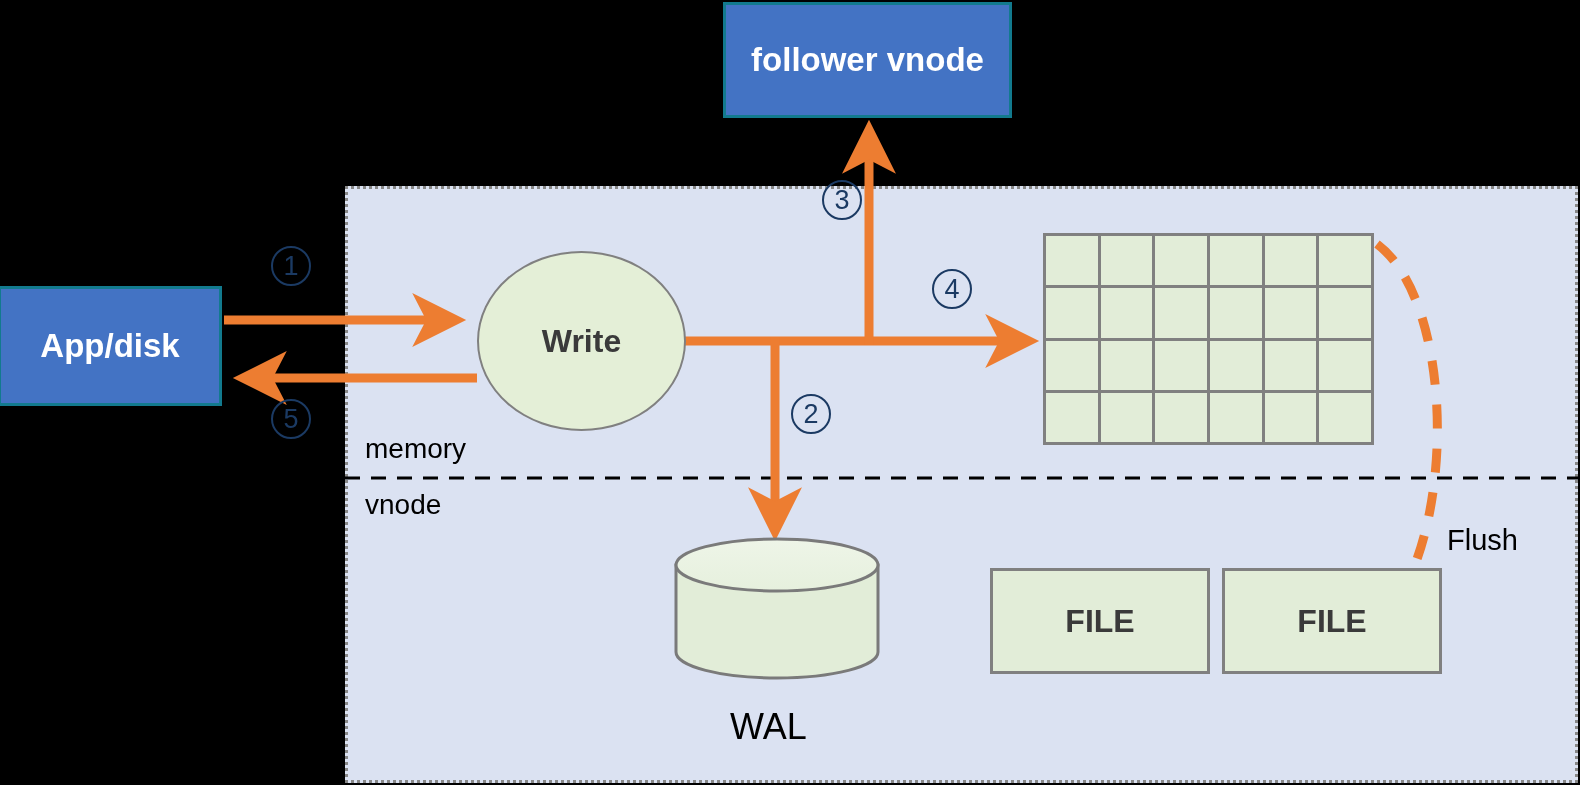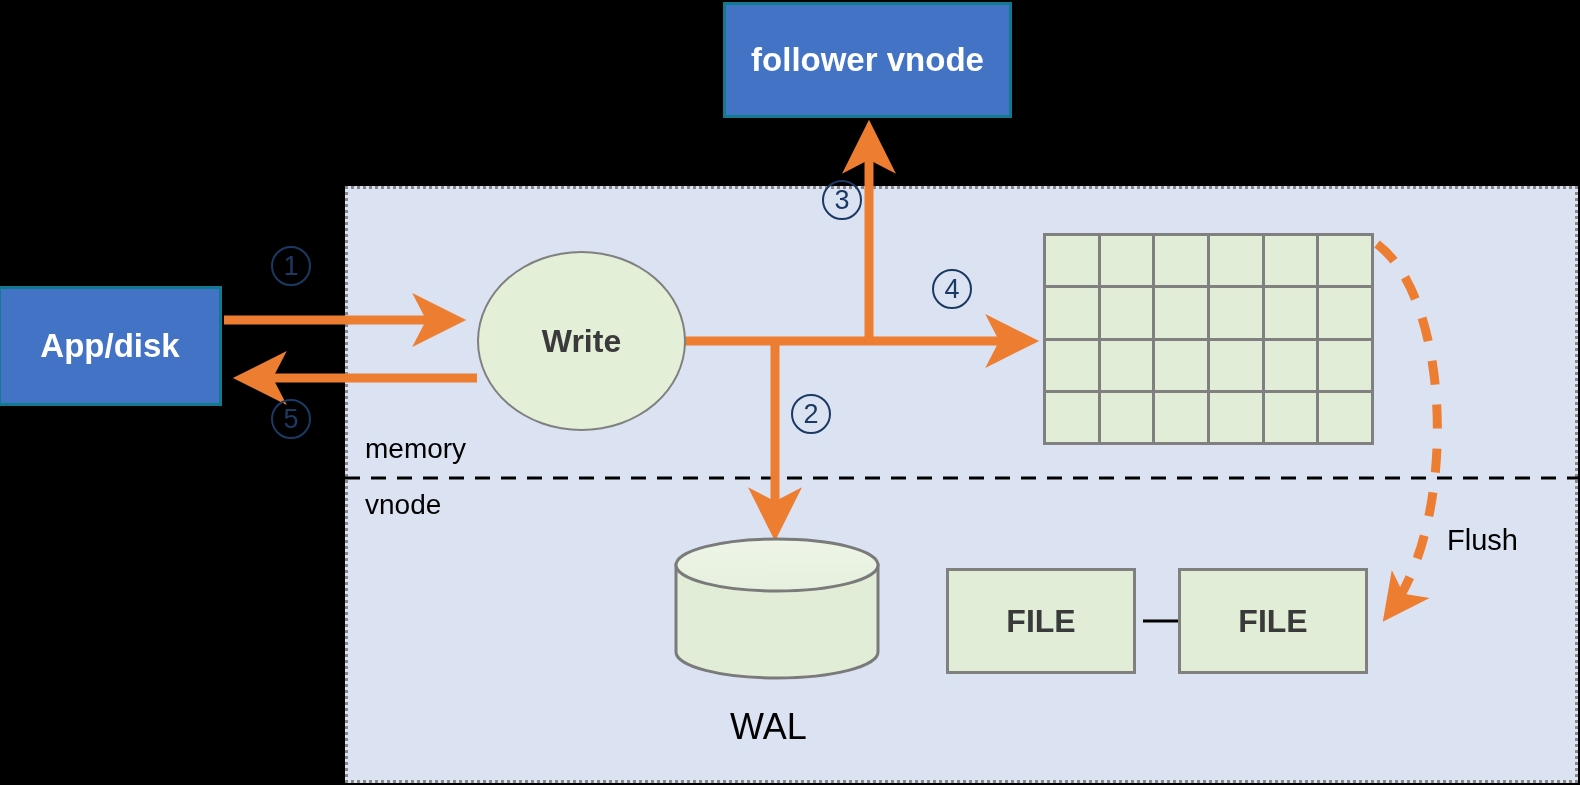--- a/index.html
+++ b/index.html
@@ -95,31 +95,32 @@
     box-sizing: border-box;
     gap: 3px;
   }
   #memtable-grid .cell {
     background: #e2edd8;
   }
   
   .file-box {
     position: absolute;
     top: 568px;
-    width: 190px;
+    width: 220px;
     height: 106px;
     background: #e2edd8;
     border: 3px solid #808080;
     box-sizing: border-box;
     display: flex;
     align-items: center;
     justify-content: center;
     color: #3a3a3a;
     font-weight: bold;
     font-size: 32px;
+    margin-left: 44px;
   }
   #file-box-1 { left: 946px; }
   #file-box-2 { left: 1178px; }
   
   .plain-label {
     position: absolute;
     color: #000000;
     font-size: 28px;
     white-space: nowrap;
   }

